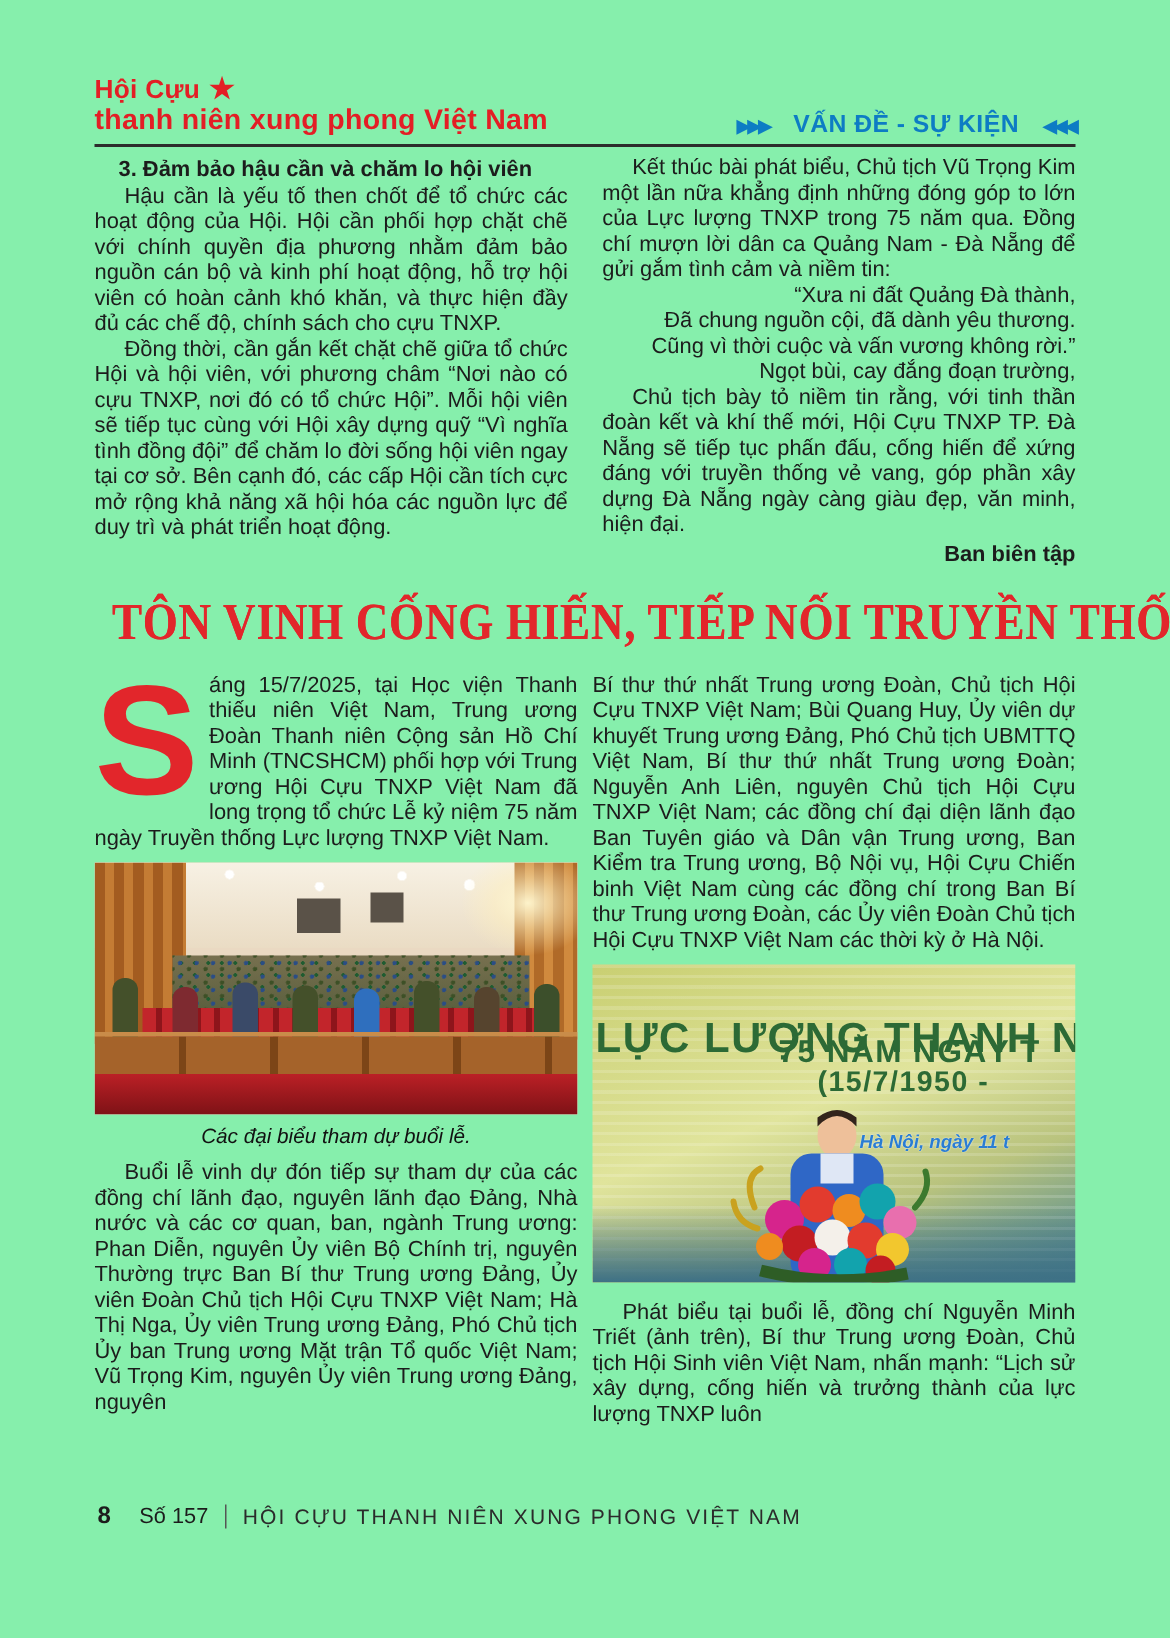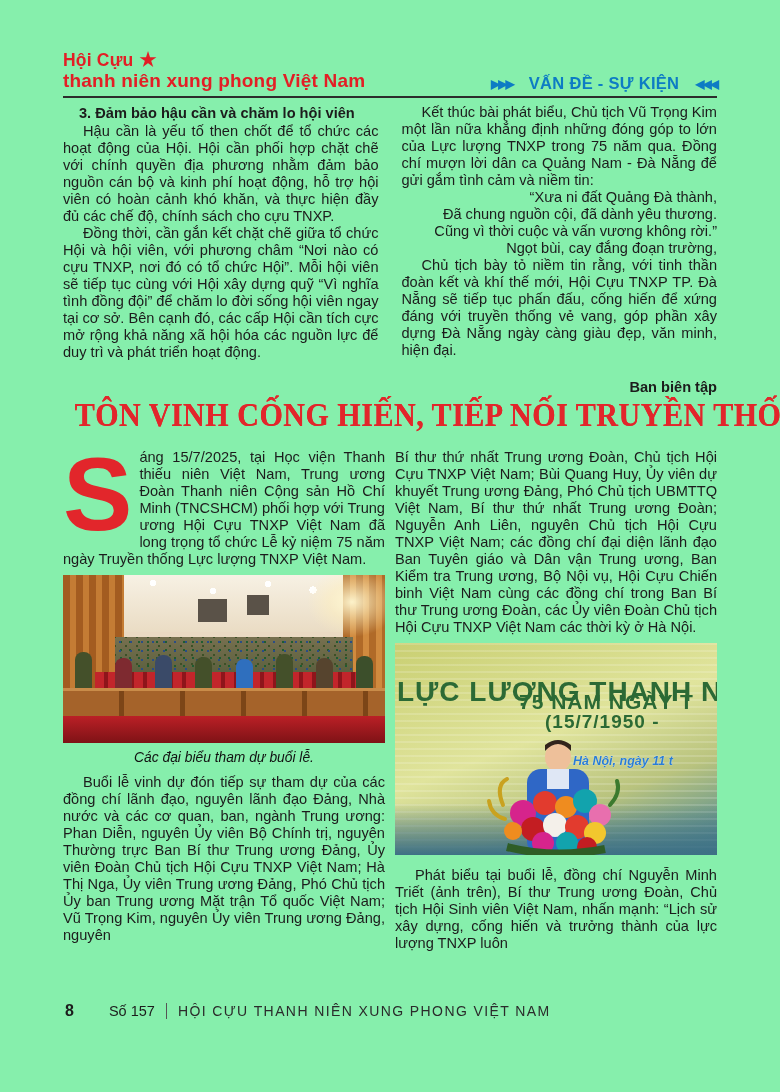--- a/index.html
+++ b/index.html
@@ -21,21 +21,21 @@
   .arrows { font-size:12px; letter-spacing:-2px; }
   .header-rule { position:absolute; left:63px; top:96px; width:654px; height:2px; background:#2c2c2c; }
 
   
   .col { width:322px; font-size:14.6px; line-height:17px; text-align:justify; }
   .col p { text-indent:20px; }
   .s1 { position:absolute; left:63px; top:104px; width:654px; height:292px; display:flex; gap:23px; overflow:hidden; }
   .h3head { font-weight:700; text-indent:16px; line-height:18px; margin-bottom:1px; }
   .verse { padding-left:18px; text-align:right; }
   .verse div { white-space:nowrap; }
-  .byline { text-align:right; font-weight:700; margin-top:20px; }
+  .byline { text-align:right; font-weight:700; margin-top:3px; }
 
   
   .headline-wrap { position:absolute; left:63px; top:397px; width:654px; text-align:center; }
   .headline {
     display:inline-block; color:#e2262b; font-family:"Liberation Serif", serif;
     font-weight:700; font-size:31px; white-space:nowrap; letter-spacing:.5px;
     transform:scale(.97,1.12); transform-origin:center;
     text-shadow:0 0 .4px #e2262b;
   }
 
@@ -92,21 +92,21 @@
   .p2-l2 { top:40px;  left:2px;   font-size:28px; }
   .p2-l3 { top:70px;  left:150px; font-size:19px; }
   .p2-date { position:absolute; top:110px; left:178px; color:#2a7dd2; font-weight:700; font-style:italic; font-size:12.5px; white-space:nowrap; text-shadow:0 0 1px #fff; }
   .p2-bottom { position:absolute; left:0; right:0; bottom:0; height:52px;
     background:linear-gradient(rgba(60,118,136,0), #3d7085); }
   .p2-man { position:absolute; left:0; bottom:0; }
 
   
   .footer { position:absolute; left:65px; top:1002px; display:flex; align-items:center; gap:11px; }
   .pagenum { font-weight:700; font-size:16px; }
-  .issue { font-size:14.5px; margin-left:24px; }
+  .issue { font-size:14.5px; margin-left:8px; }
   .fsep { width:1px; height:16px; background:#555; }
   .ftitle { font-size:14px; letter-spacing:1.4px; color:#2b2b2b; }
 </style>
 </head>
 <body>
 
 <div class="page">
 
   <div class="header">
     <div class="masthead">

